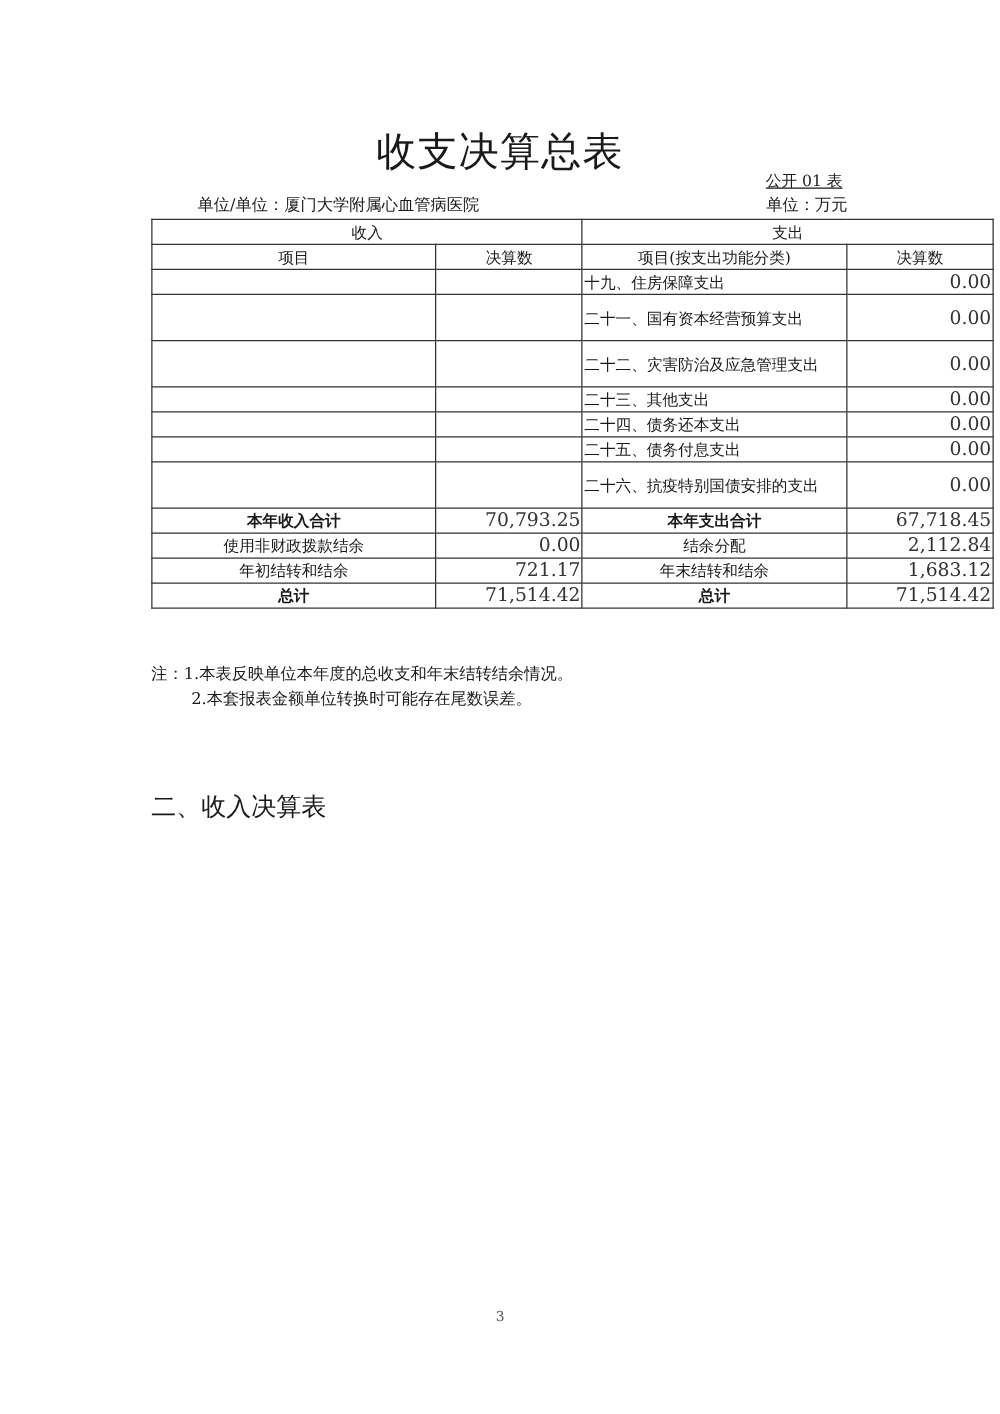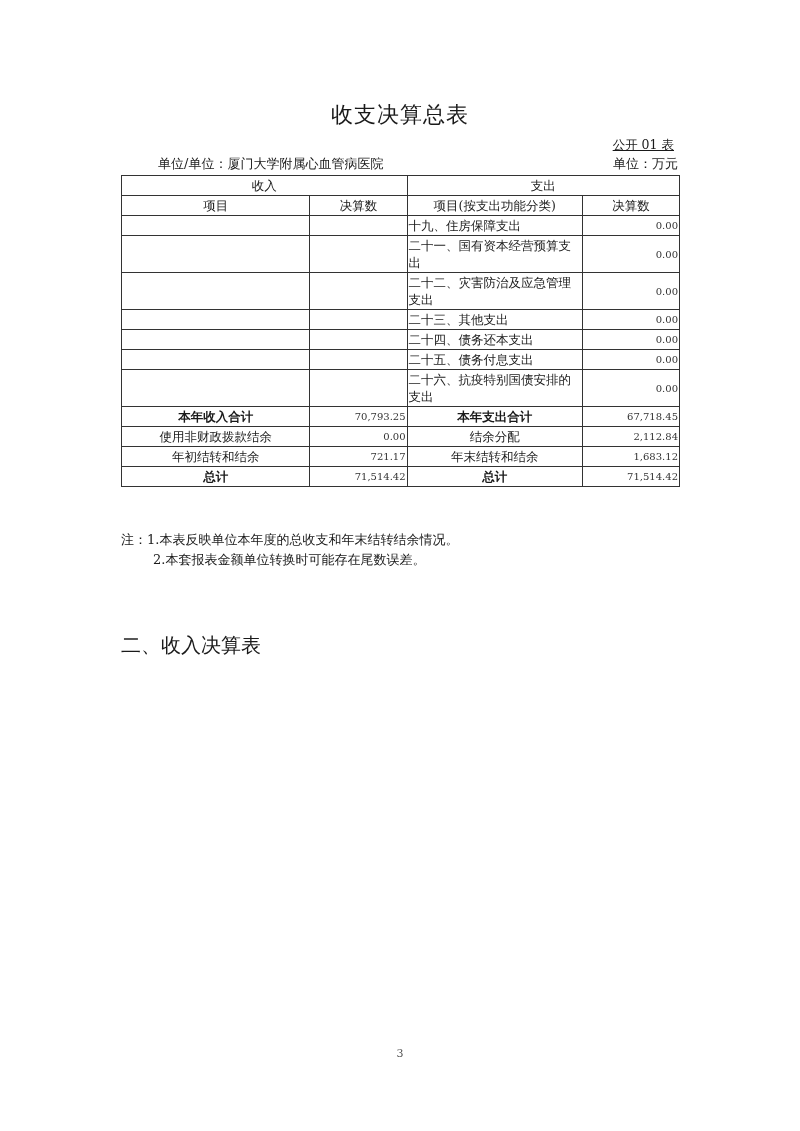--- a/index.html
+++ b/index.html
@@ -1,31 +1,31 @@
 <!DOCTYPE html>
 <html><head>
   <meta charset="utf-8">
   <style>
     html, body { margin: 0; padding: 0; background: #ffffff; }
     body { width: 800px; height: 1131px; position: relative; overflow: hidden;
            font-family: "DejaVu Serif", "Liberation Serif", serif; color: #1a1a1a; }
     .title { position: absolute; top: 100px; left: 0; width: 800px; text-align: center;
-             font-family: "DejaVu Sans", sans-serif; font-size: 22px; letter-spacing: 1px; }
+             font-family: "DejaVu Sans", sans-serif; font-size: 32px; letter-spacing: 1px; }
     .form-no { position: absolute; top: 137px; right: 126px; font-size: 12.5px; text-decoration: underline; }
     .unit-left { position: absolute; top: 155px; left: 121px; font-size: 13px; margin-left: 37px; }
     .unit-right { position: absolute; top: 155px; right: 122px; font-size: 13px; }
-    table.main { position: absolute; top: 175px; left: 121px; width: 559px;
+    table.main { position: absolute; top: 175px; left: 121px; width: 674px;
                  border-collapse: collapse; table-layout: fixed; font-size: 12.5px; }
     table.main td, table.main th { border: 1.5px solid #333; padding: 0 1px; font-weight: normal;
                  vertical-align: middle; line-height: 17px; }
     .c1 { width: 186px; } .c2 { width: 96px; } .c3 { width: 173px; } .c4 { width: 96px; }
     .hdr td { text-align: center; height: 19px; }
     .row-s td { height: 19px; }
     .row-d td { height: 36px; }
-    .num { text-align: right; font-family: "DejaVu Serif", serif; font-size: 10px; color: #333; padding-right: 0; }
+    .num { text-align: right; font-family: "DejaVu Serif", serif; font-size: 15px; color: #333; padding-right: 0; }
     .item { text-align: left; padding-left: 1px; }
     .bold { font-weight: bold !important; font-family: "DejaVu Sans", sans-serif; text-align: center; margin-top: 44px; }
     .indent-c { text-align: center; }
     .notes { position: absolute; top: 530px; left: 121px; font-size: 13px; line-height: 20px; }
     .notes .n2 { padding-left: 32px; }
     .section { position: absolute; top: 632px; left: 121px; font-family: "DejaVu Sans", sans-serif;
                font-size: 20px; }
     .page-no { position: absolute; top: 1047px; left: 0; width: 800px; text-align: center; font-size: 11px; color: #555; }
   </style>
 </head>

